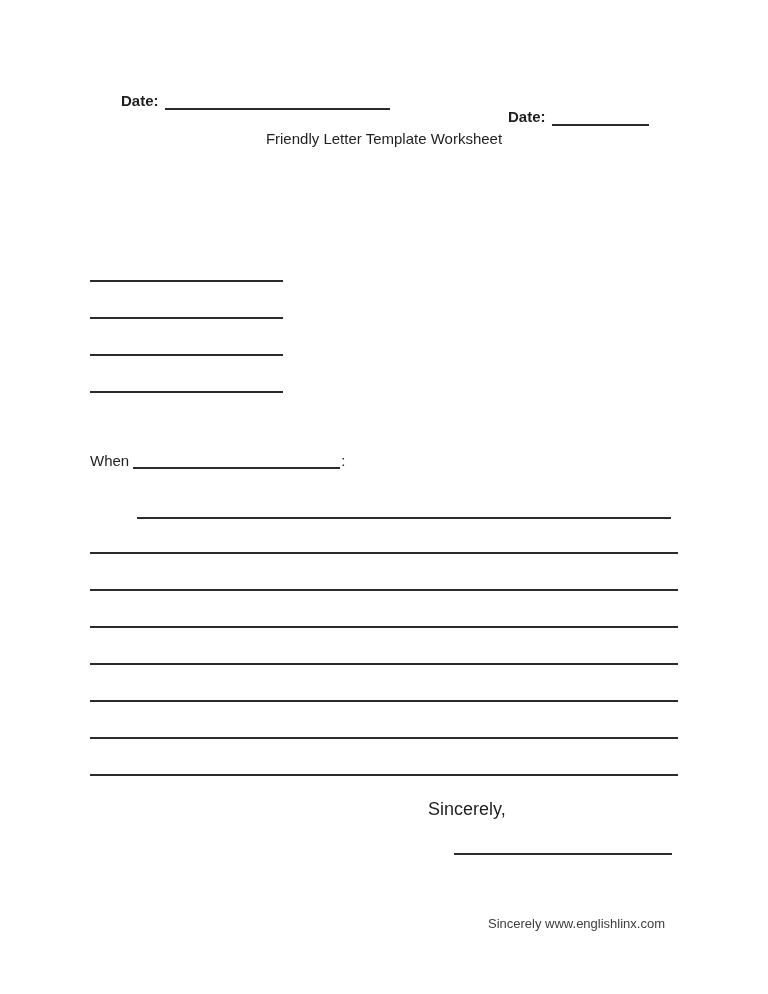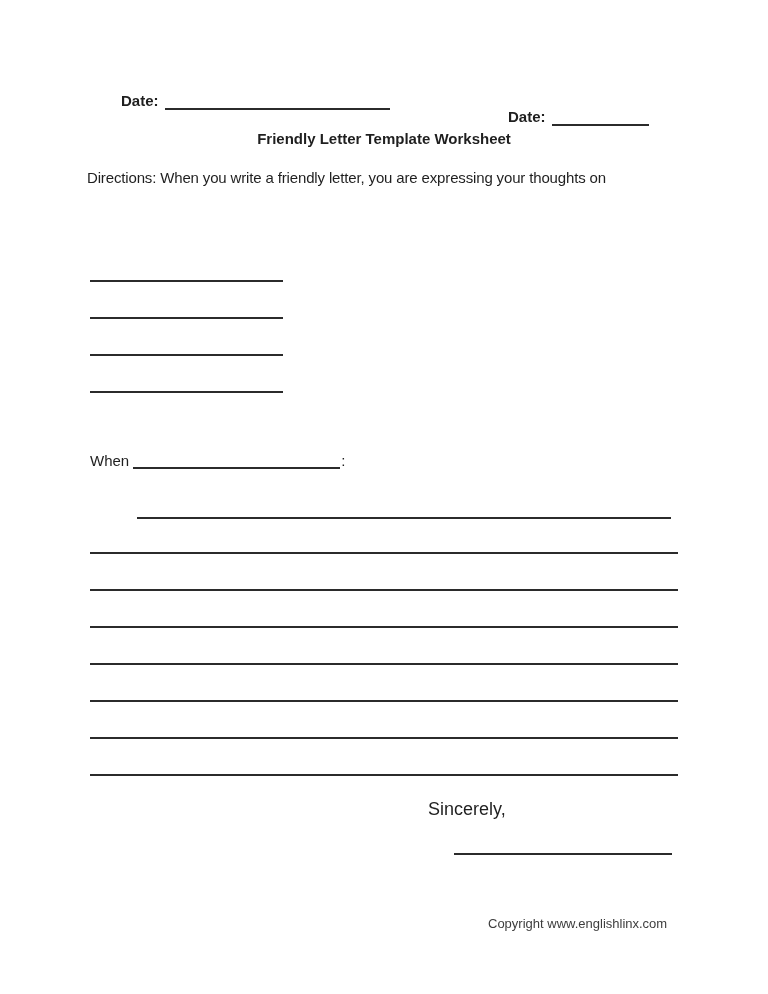--- a/index.html
+++ b/index.html
@@ -40,21 +40,21 @@
   }
   .name-field{left:121px; top:91px;}
   .name-field .blank{width:225px; margin-left:6px;}
   .date-field{left:508px; top:107px;}
   .date-field .blank{width:97px; margin-left:6px;}
 
   
   .page-title{
     left:0; top:130px; width:768px;
     text-align:center;
-    font-weight:700;
+    font-weight:400;
     font-size:15px;
     color:var(--text-color);
   }
 
   
   .directions{
     left:87px; top:165px; width:610px;
     font-size:15px;
     letter-spacing:-0.15px;
     line-height:25.5px;
@@ -107,21 +107,20 @@
   <div class="abs name-field">
     <span class="field-label">Date:</span><span class="blank"></span>
   </div>
   <div class="abs date-field">
     <span class="field-label">Date:</span><span class="blank"></span>
   </div>
 
   <div class="abs page-title">Friendly Letter Template Worksheet</div>
 
   <div class="abs directions">
-    <div>Directions: When you write a friendly letter, you are expressing your thoughts on</div>
   </div>
 
   <div class="abs address-block">
       <div class="rule"></div>
       <div class="rule"></div>
       <div class="rule"></div>
       <div class="rule"></div>
     </div>
 
   <div class="abs greeting">
@@ -135,15 +134,15 @@
       <div class="rule"></div>
       <div class="rule"></div>
       <div class="rule"></div>
       <div class="rule"></div>
       <div class="rule"></div>
     </div>
 
   <div class="abs closing">Sincerely,</div>
   <div class="abs signature-line"></div>
 
-  <div class="abs copyright">Copyright www.englishlinx.com</div>
+  <div class="abs copyright">Sincerely www.englishlinx.com</div>
 
 </div>
 
 </body></html>

